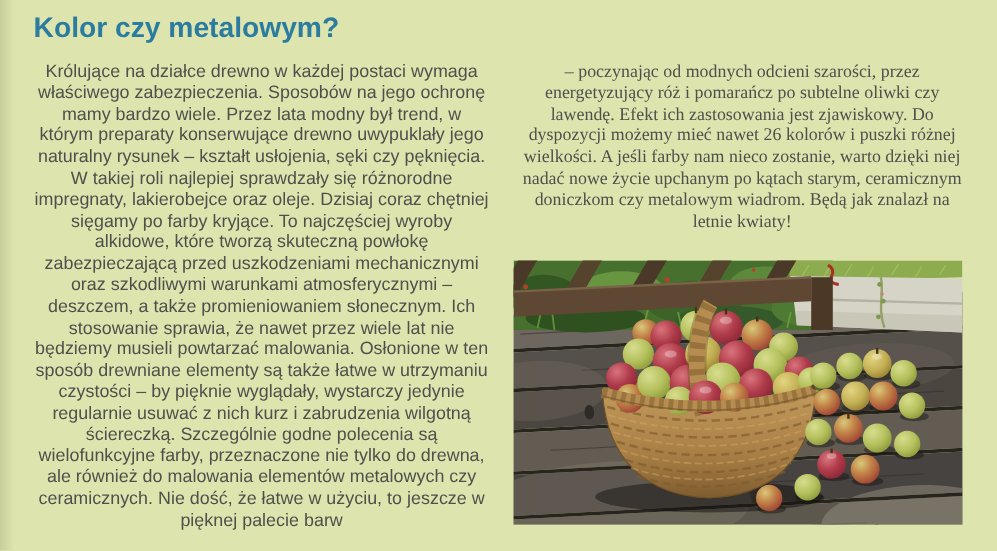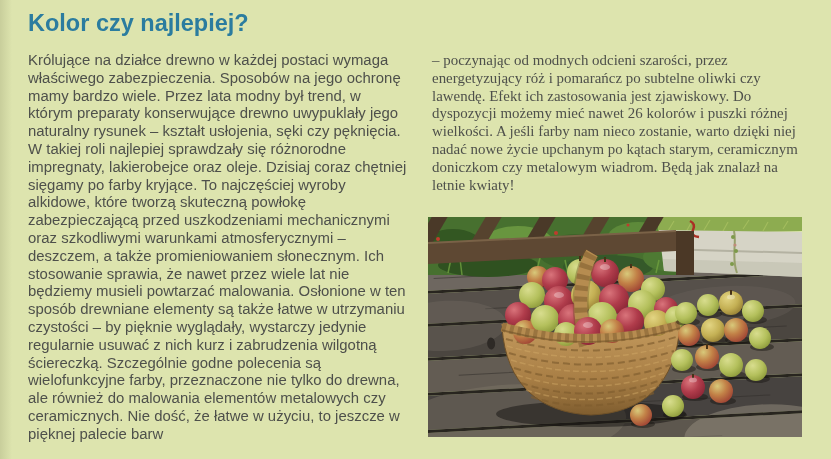--- a/index.html
+++ b/index.html
@@ -23,36 +23,36 @@
   }
   .page-title{
     position:absolute;left:28px;top:10px;margin:0;
     font-size:23.5px;font-weight:700;letter-spacing:0;
     color:var(--c-title);
   }
   .article-col{
     position:absolute;top:52px;
     color:var(--c-text);
     font-size:14.9px;line-height:17.8px;letter-spacing:0.02px;
-    text-align:left;
+    text-align:center;
   }
   .col-left{left:28px;width:380px;}
   .col-right{left:432px;width:373px;font-family:Liberation Serif, serif;}
   .photo-figure{
     position:absolute;left:428px;top:217px;width:374px;height:220px;margin:0;
   }
   .photo-figure svg{display:block;width:100%;height:100%;}
 </style>
 </head>
 <body>
 
 <div class="page">
   <div class="edge-shade"></div>
 
-  <h1 class="page-title">Kolor czy najlepiej?</h1>
+  <h1 class="page-title">Kolor czy metalowym?</h1>
 
   <div class="article-col col-left">Królujące na działce drewno w każdej postaci wymaga właściwego zabezpieczenia. Sposobów na jego ochronę mamy bardzo wiele. Przez lata modny był trend, w którym preparaty konserwujące drewno uwypuklały jego naturalny rysunek – kształt usłojenia, sęki czy pęknięcia. W takiej roli najlepiej sprawdzały się różnorodne impregnaty, lakierobejce oraz oleje. Dzisiaj coraz chętniej sięgamy po farby kryjące. To najczęściej wyroby alkidowe, które tworzą skuteczną powłokę zabezpieczającą przed uszkodzeniami mechanicznymi oraz szkodliwymi warunkami atmosferycznymi – deszczem, a także promieniowaniem słonecznym. Ich stosowanie sprawia, że nawet przez wiele lat nie będziemy musieli powtarzać malowania. Osłonione w ten sposób drewniane elementy są także łatwe w utrzymaniu czystości – by pięknie wyglądały, wystarczy jedynie regularnie usuwać z nich kurz i zabrudzenia wilgotną ściereczką. Szczególnie godne polecenia są wielofunkcyjne farby, przeznaczone nie tylko do drewna, ale również do malowania elementów metalowych czy ceramicznych. Nie dość, że łatwe w użyciu, to jeszcze w pięknej palecie barw</div>
   <div class="article-col col-right">– poczynając od modnych odcieni szarości, przez energetyzujący róż i pomarańcz po subtelne oliwki czy lawendę. Efekt ich zastosowania jest zjawiskowy. Do dyspozycji możemy mieć nawet 26 kolorów i puszki różnej wielkości. A jeśli farby nam nieco zostanie, warto dzięki niej nadać nowe życie upchanym po kątach starym, ceramicznym doniczkom czy metalowym wiadrom. Będą jak znalazł na letnie kwiaty!</div>
 
   <figure class="photo-figure">
     <svg viewBox="0 0 374 220" role="img" aria-label="Wiklinowy kosz pełen czerwono-zielonych jabłek na ciemnych deskach tarasu, obok rozsypane jabłka, w tle drewniana balustrada i zieleń ogrodu">
       <defs>
         <radialGradient id="apR" cx="35%" cy="30%" r="75%">
           <stop offset="0" stop-color="#d9747b"></stop>
             <stop offset="0.55" stop-color="#b03c4b"></stop>

